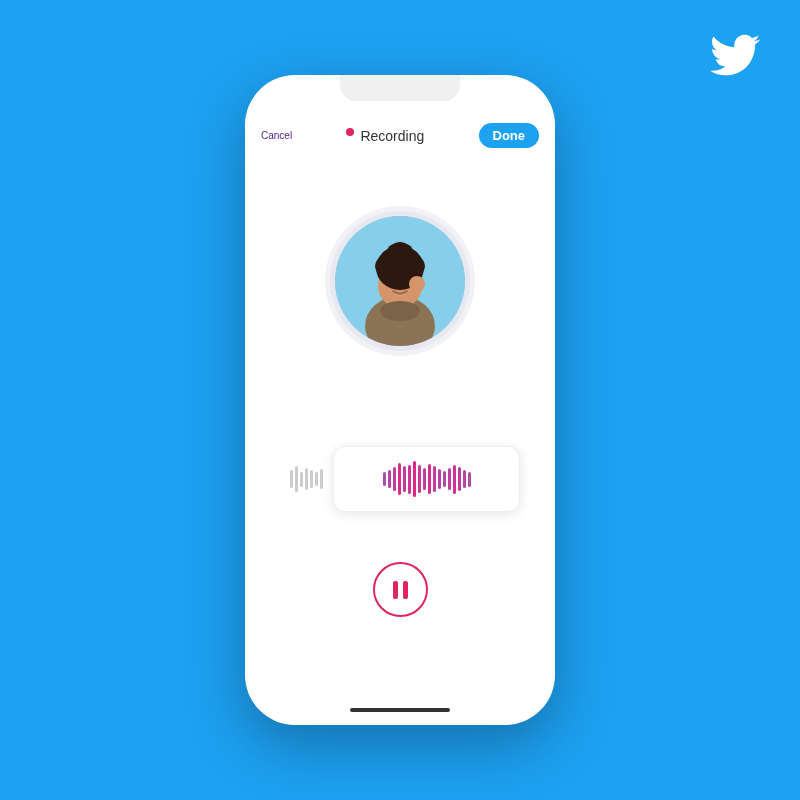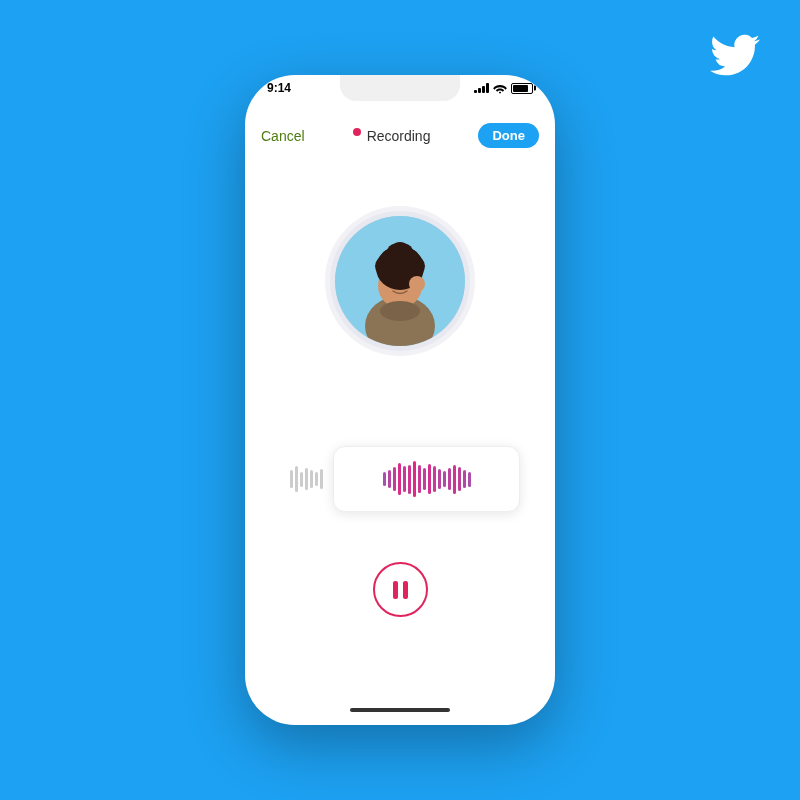--- a/index.html
+++ b/index.html
@@ -142,22 +142,22 @@
     
     .nav-bar {
       display: flex;
       align-items: center;
       justify-content: space-between;
       padding: 8px 16px 8px;
       flex-shrink: 0;
     }
 
     .nav-cancel {
-      color: #4d7c0f;
-      font-size: 14px;
+      color: #4c1d95;
+      font-size: 10px;
       font-weight: 400;
       cursor: pointer;
     }
 
     .nav-recording {
       display: flex;
       gap: 6px;
       font-size: 14px;
       font-weight: 500;
       color: #333;
@@ -319,37 +319,20 @@
 </svg>
 
 <div class="phone">
 
   <div class="phone-top">
     <div class="notch">
       <div class="notch-inner"></div>
     </div>
   </div>
 
-  <div class="status-bar">
-    <span class="status-time">9:14</span>
-    <div class="status-icons">
-      <div class="signal-bars">
-        <div class="signal-bar" style="height:3px"></div>
-        <div class="signal-bar" style="height:5px"></div>
-        <div class="signal-bar" style="height:7px"></div>
-        <div class="signal-bar" style="height:10px"></div>
-      </div>
-      <svg width="14" height="11" viewBox="0 0 24 18" fill="none" xmlns="http://www.w3.org/2000/svg">
-        <path d="M12 14l2 2-2 2-2-2 2-2zM12 3C7.3 3 3.1 5.1 0.2 8.4L2.7 11c2.2-2.5 5.4-4 9.3-4s7.1 1.5 9.3 4l2.5-2.6C20.9 5.1 16.7 3 12 3zM12 9c-2.8 0-5.3 1.1-7.2 3L7.3 14.5c1.2-1.2 2.9-2 4.7-2s3.5.8 4.7 2L19.2 12c-1.9-1.9-4.4-3-7.2-3z" fill="black"></path>
-      </svg>
-      <div class="battery-icon">
-        <div class="battery-fill"></div>
-      </div>
-    </div>
-  </div>
 
   <div class="nav-bar">
     <span class="nav-cancel">Cancel</span>
     <div class="nav-recording">
       <div class="recording-dot"></div>
       <span>Recording</span>
     </div>
     <button class="nav-done">Done</button>
   </div>
 

